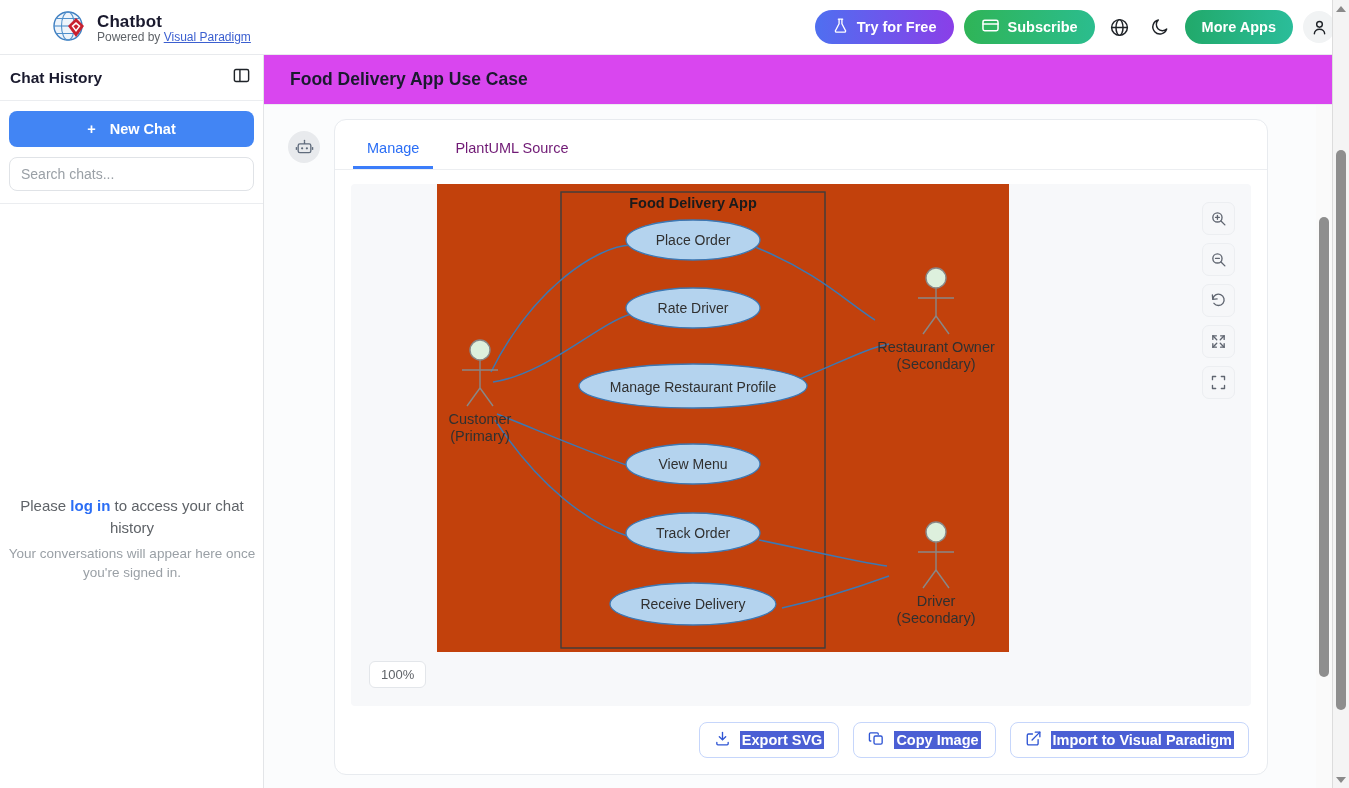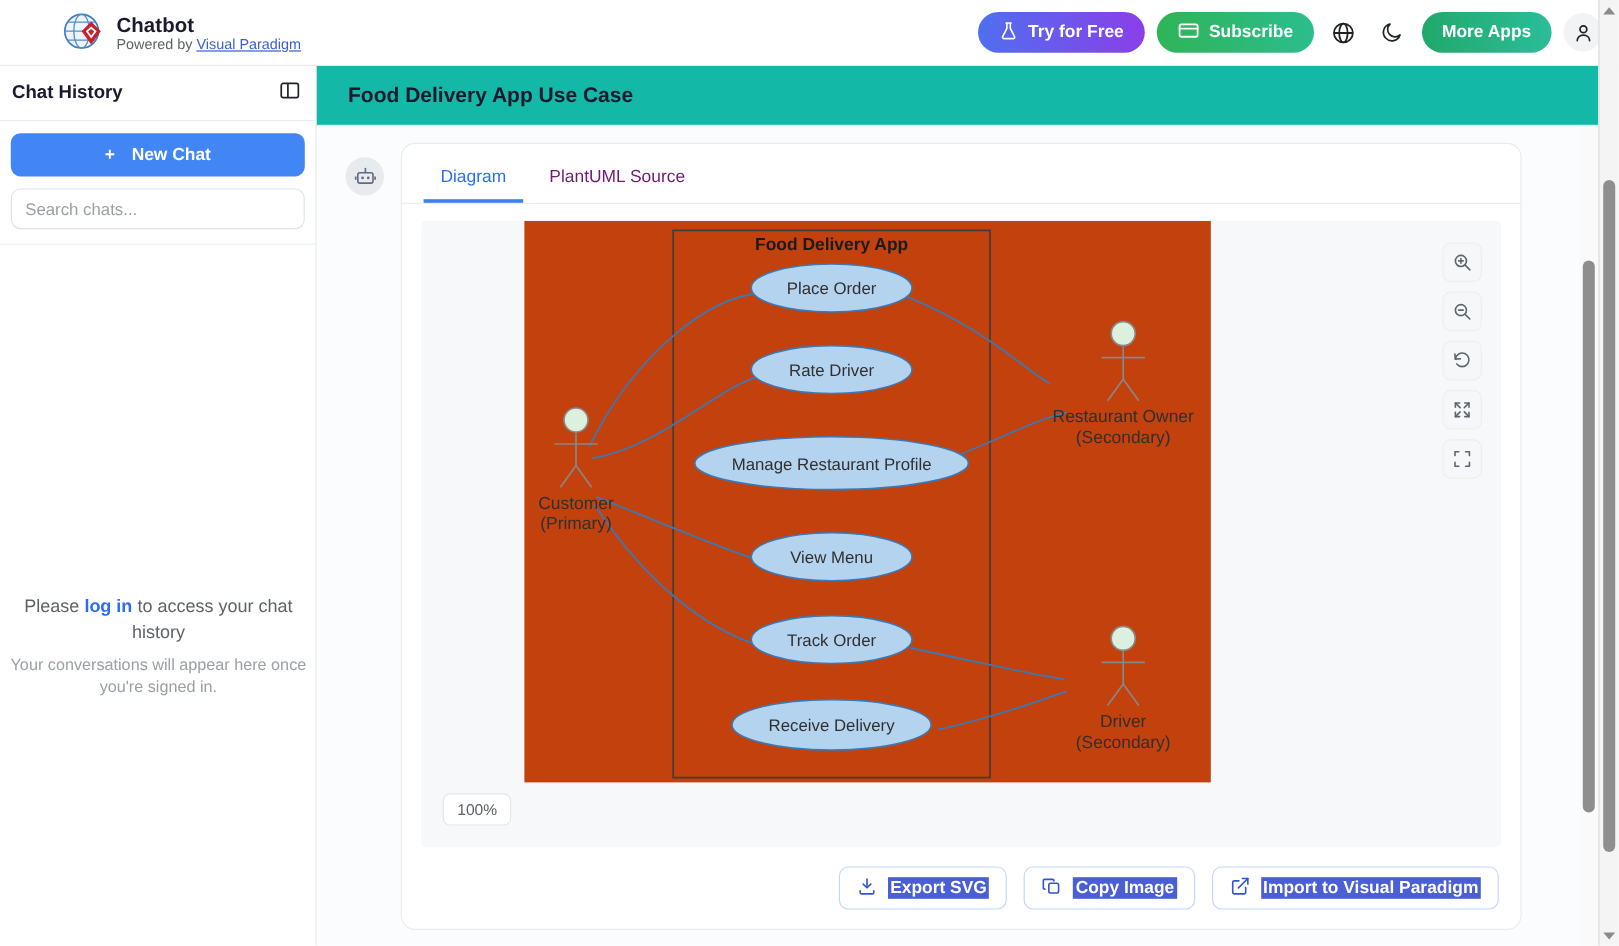--- a/index.html
+++ b/index.html
@@ -74,21 +74,21 @@
   .sb-empty-main a { color: #2b6ef5; font-weight: 700; text-decoration: none; }
   .sb-empty-sub { margin-top: 5px; font-size: 13.5px; color: #9aa0a6; line-height: 1.45; }
 
   
   .main {
     position: absolute; left: 264px; top: 55px; width: 1068px; height: 733px;
     background: #ffffff;
   }
   .main-head {
     height: 50px; display: flex; align-items: center; padding-left: 26px;
-    border-bottom: 1px solid #ebedf0; background: #14b8a6;
+    border-bottom: 1px solid #ebedf0; background: #d946ef;
   }
   .main-title { font-size: 17.5px; font-weight: 700; color: #1a1a2e; }
 
   .main-scroll { position: absolute; top: 50px; left: 0; width: 1068px; height: 683px; background: #fbfcfd; }
 
   .msg-row { display: flex; padding: 14px 0 0 24px; gap: 14px; }
   .bot-avatar {
     width: 32px; height: 32px; border-radius: 50%; background: #e8eaed;
     display: flex; align-items: center; justify-content: center; flex-shrink: 0;
     margin-top: 12px;
@@ -262,21 +262,21 @@
           <circle cx="15" cy="13" r="1.4" fill="#5f6b7c" stroke="none"></circle>
           <line x1="12" y1="4" x2="12" y2="7.5"></line>
             <circle cx="12" cy="3.3" r="1" fill="#5f6b7c" stroke="none"></circle>
           <line x1="1.8" y1="11.5" x2="1.8" y2="15"></line>
             <line x1="22.2" y1="11.5" x2="22.2" y2="15"></line>
         </svg>
       </div>
 
       <div class="card">
         <div class="tabs">
-          <button class="tab active">Diagram</button>
+          <button class="tab active">Manage</button>
           <button class="tab">PlantUML Source</button>
         </div>
 
         <div class="canvas-wrap">
           <div class="canvas-inner">
             <svg width="572" height="468" viewBox="0 0 572 468">
 
               <rect x="124" y="8" width="264" height="456" fill="none" stroke="#3d3d3d" stroke-width="1.4"></rect>
               <text x="256" y="24" text-anchor="middle" class="uml-text" font-size="14.5" font-weight="700" fill="#1b1b1b">Food Delivery App</text>
 

